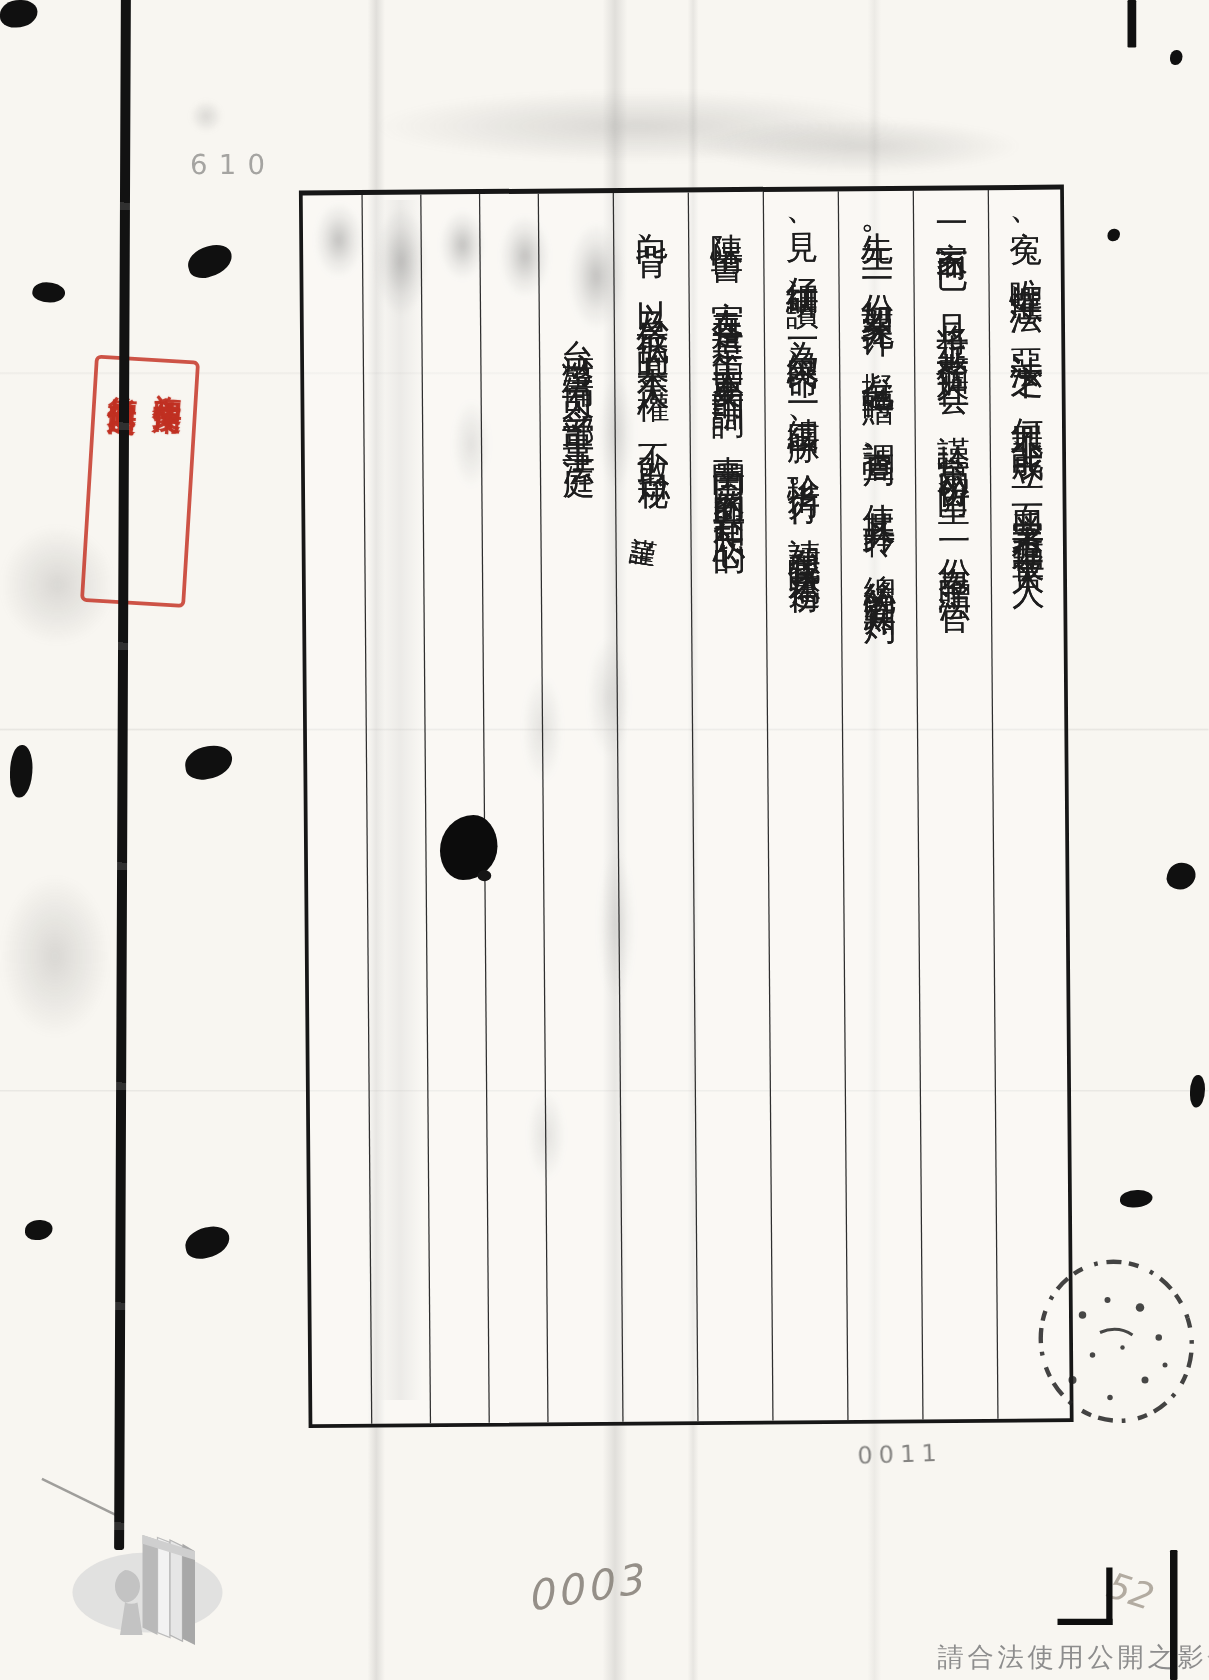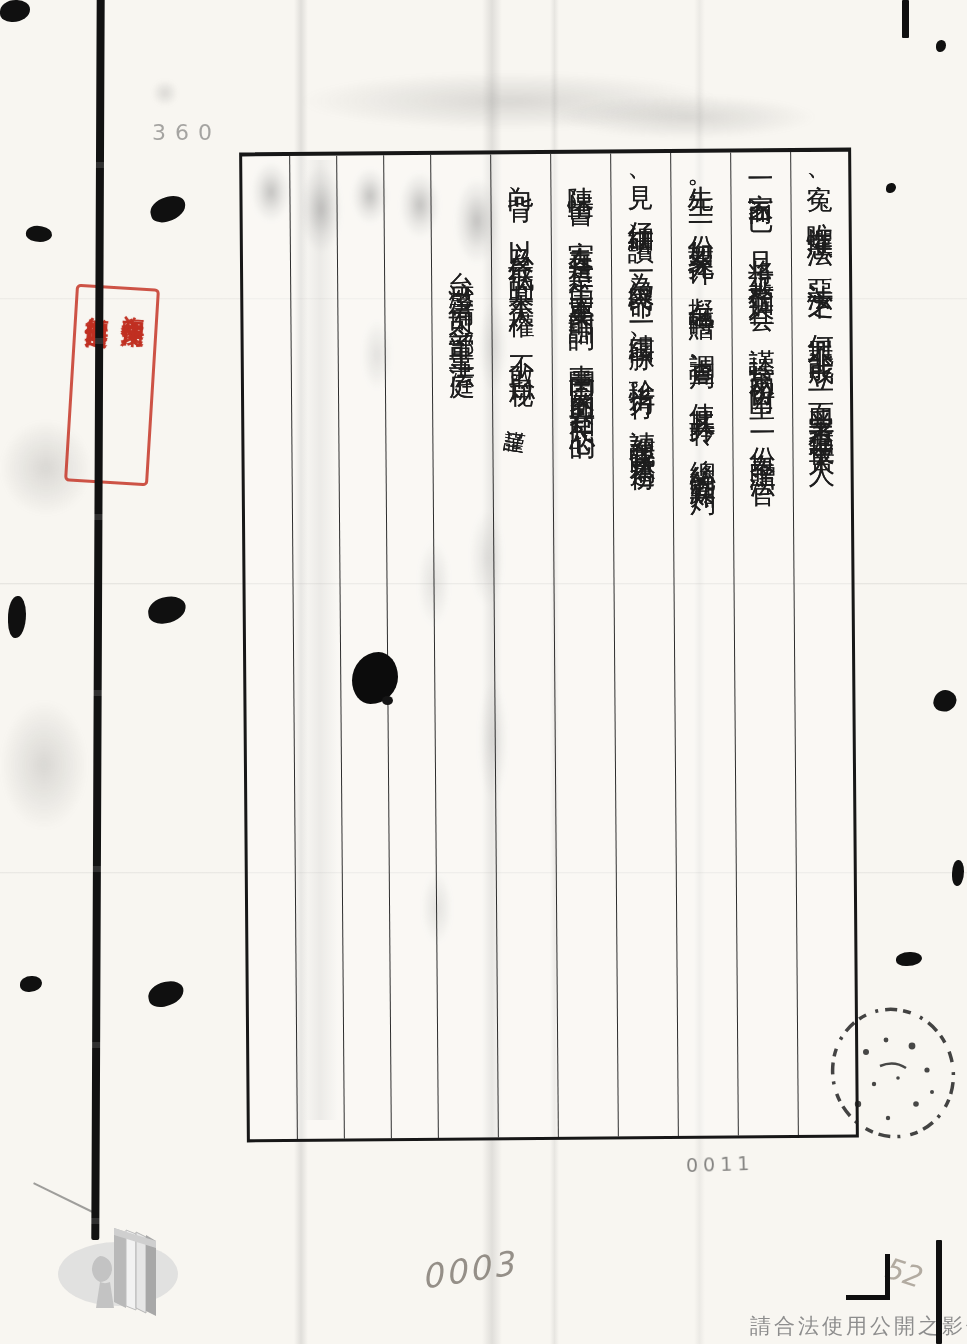--- a/index.html
+++ b/index.html
@@ -193,21 +193,21 @@
   <div class="speck" style="left:20px;top:976px;width:22px;height:16px;"></div>
   <div class="speck bar" style="left:902px;top:0px;width:7px;height:38px;"></div>
   <div class="speck" style="left:936px;top:40px;width:10px;height:12px;"></div>
   <div class="speck" style="left:934px;top:690px;width:22px;height:22px;transform:rotate(20deg);"></div>
   <div class="speck" style="left:896px;top:952px;width:26px;height:14px;"></div>
   <div class="speck" style="left:0px;top:0px;width:30px;height:22px;"></div>
   <div class="speck" style="left:886px;top:183px;width:10px;height:10px;"></div>
   <div class="speck" style="left:952px;top:860px;width:12px;height:26px;"></div>
   <div class="speck bar" style="left:936px;top:1240px;width:6px;height:104px;"></div>
 
-  <div class="faint-610">360</div>
+  <div class="faint-610">610</div>
   <div class="faint-0011">0011</div>
 
   <div class="pencil pn-0003">0003</div>
   <div class="pencil pn-52">52</div>
 
   <div class="corner-mark"></div>
 
   <div class="logo">
     <svg width="124" height="124" viewBox="0 0 124 124">
       <ellipse cx="62" cy="64" rx="60" ry="32" fill="#dadada" opacity="0.75"></ellipse>

